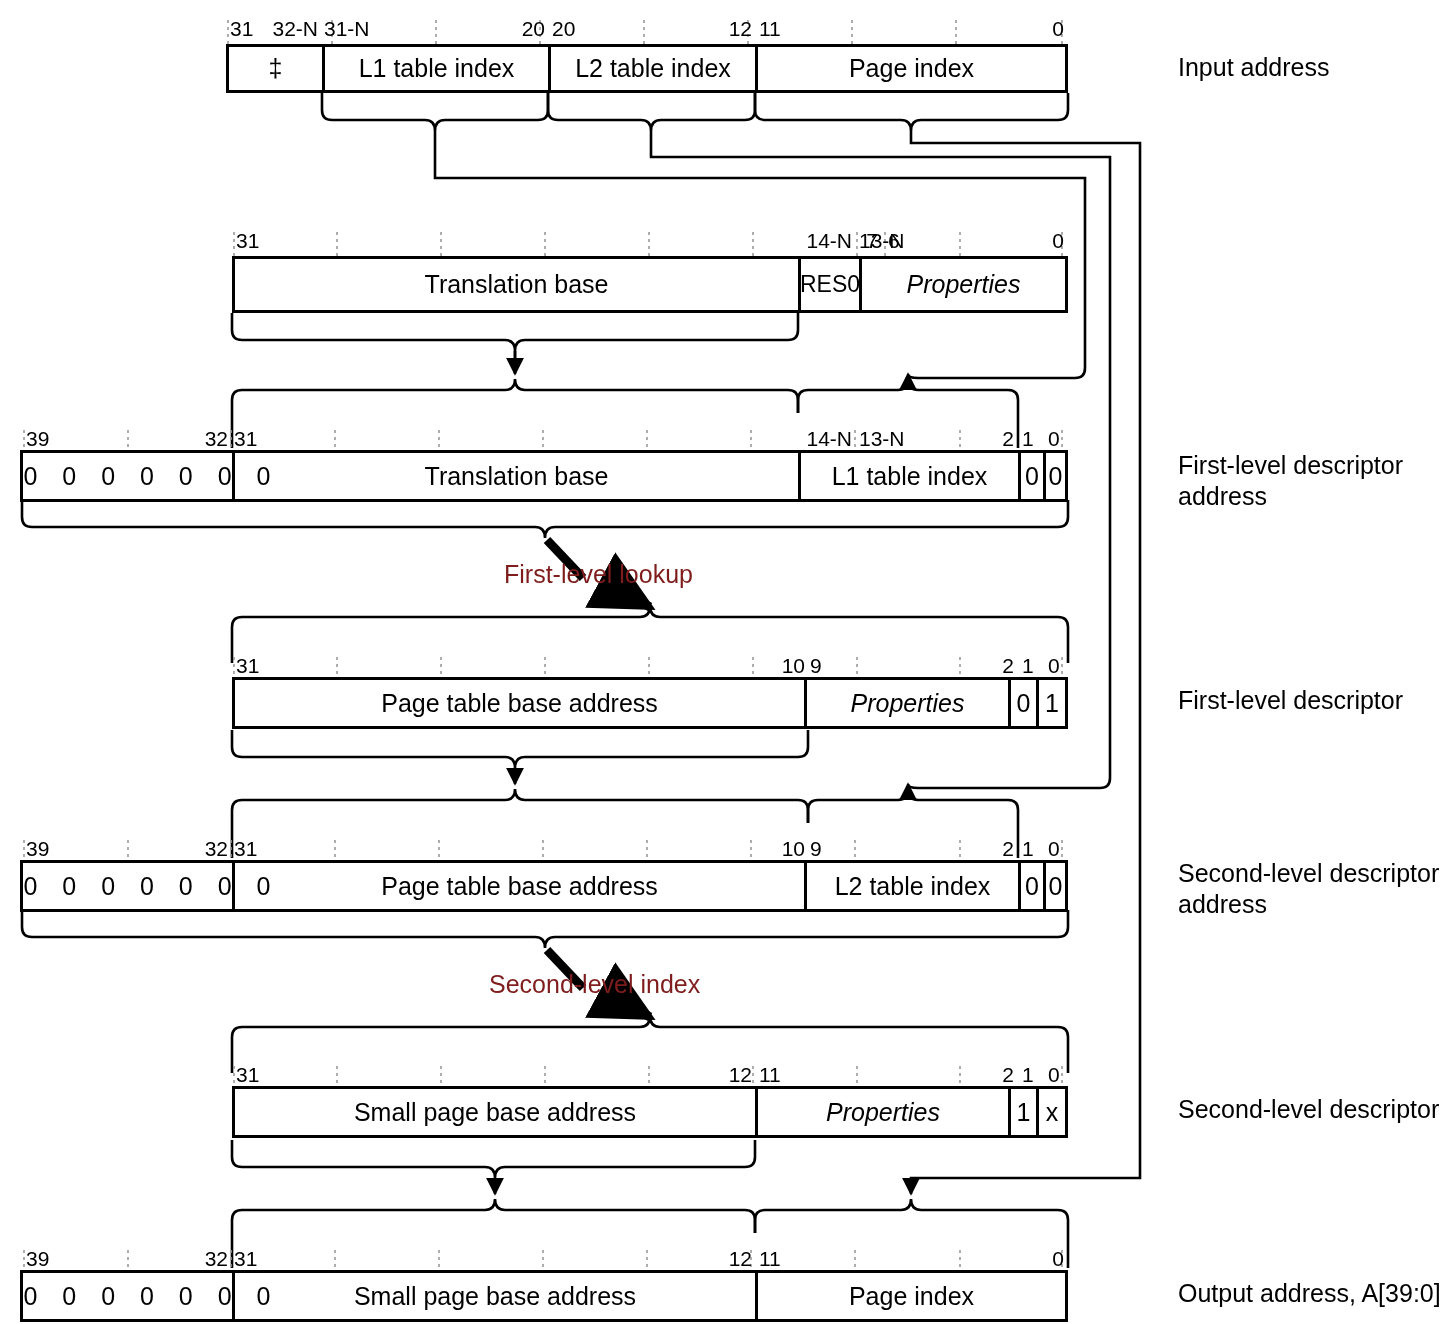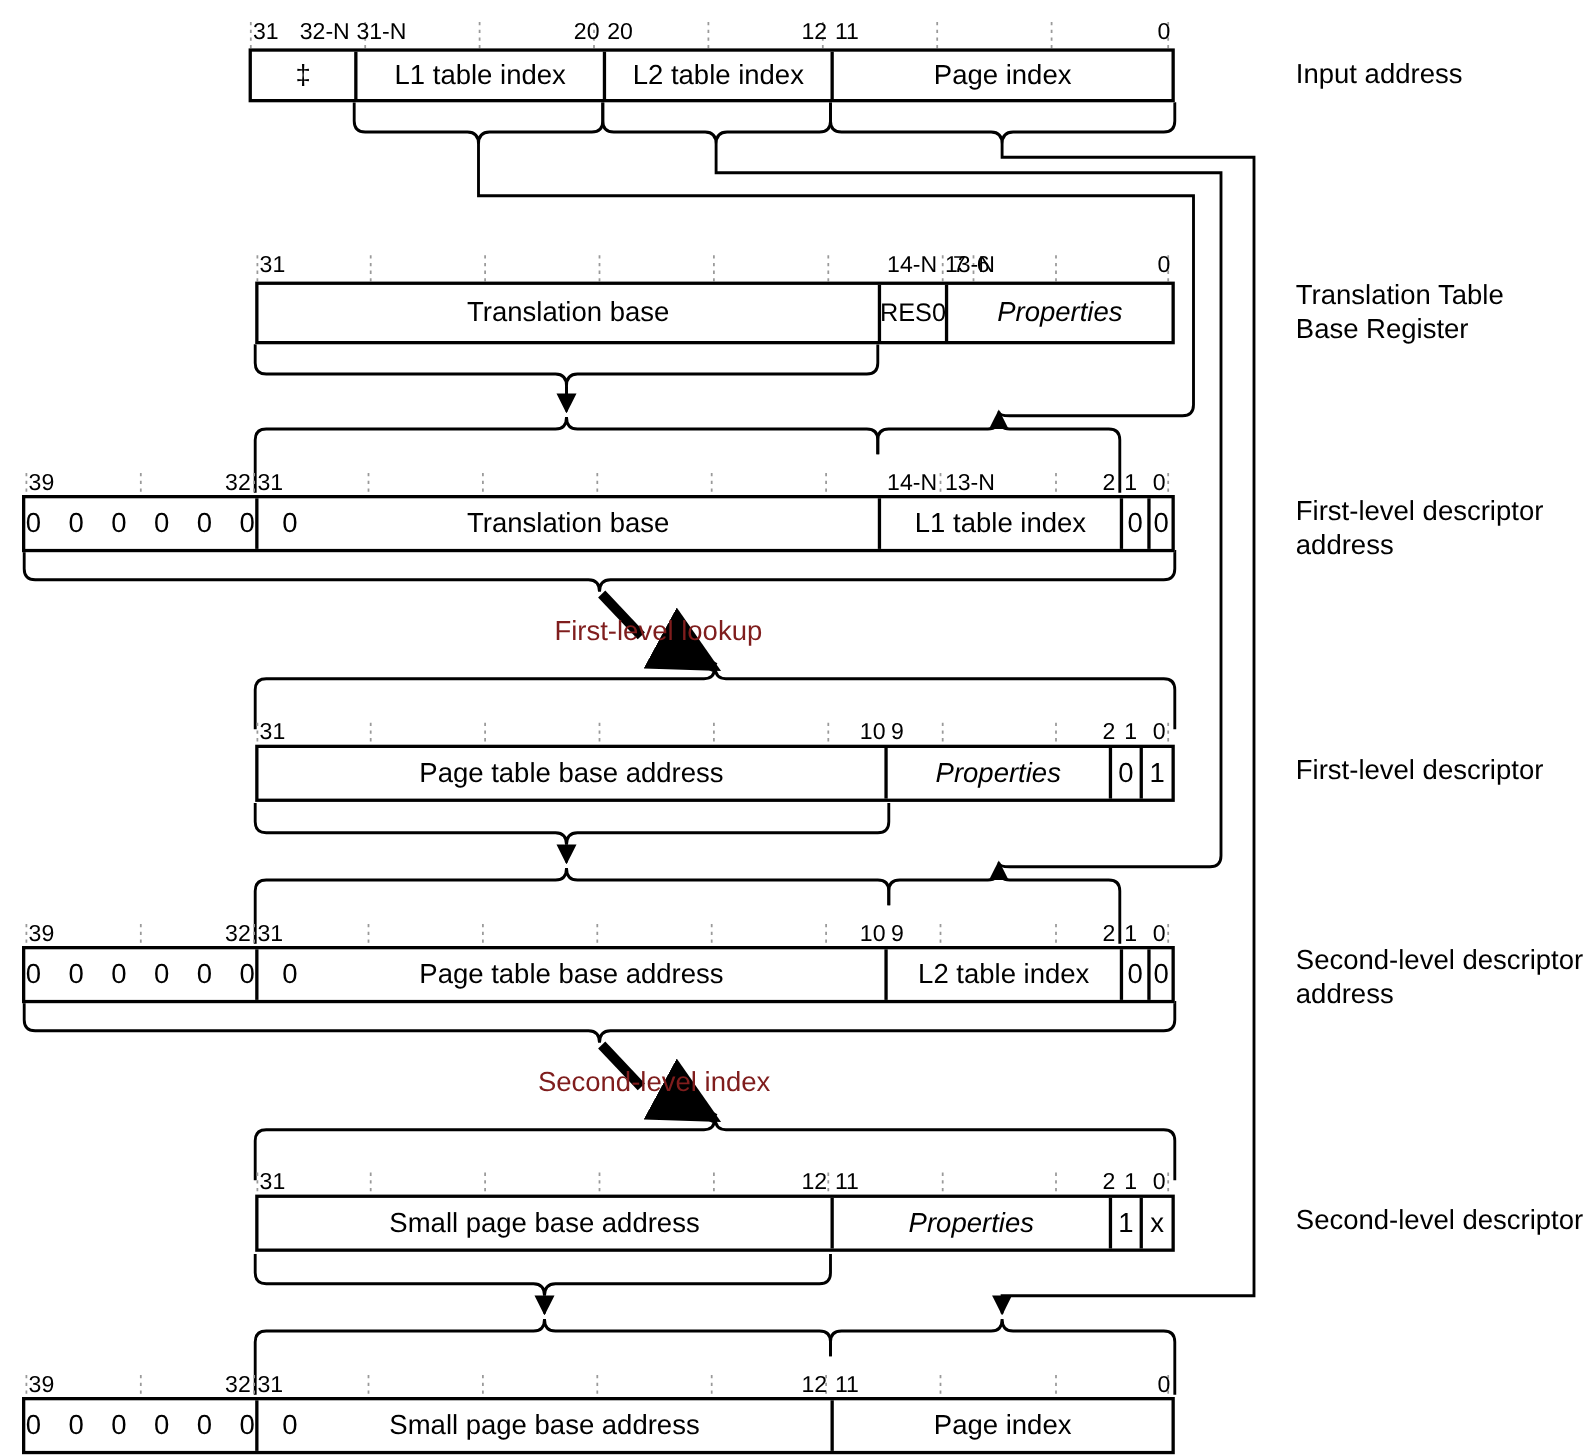--- a/index.html
+++ b/index.html
@@ -203,22 +203,20 @@
   <div class="ticklbl" style="left:859px;top:230px">13-N</div>
   <div class="ticklbl r" style="left:878px;top:230px">7</div>
   <div class="ticklbl" style="left:888px;top:230px">6</div>
   <div class="ticklbl r" style="left:1064px;top:230px">0</div>
 
   <div class="regbox" style="left:232px;top:256px;width:836px;height:57px">
     <div class="cell" style="width:566px">Translation base</div>
     <div class="cell small" style="width:61px">RES0</div>
     <div class="cell ital" style="flex:1">Properties</div>
   </div>
-  <div class="sidelabel" style="left:1178px;top:253px">Translation Table
-Base Register</div>
 
   <div class="ticklbl" style="left:26px;top:428px">39</div>
   <div class="ticklbl r" style="left:228px;top:428px">32</div>
   <div class="ticklbl" style="left:234px;top:428px">31</div>
   <div class="ticklbl r" style="left:852px;top:428px">14-N</div>
   <div class="ticklbl" style="left:859px;top:428px">13-N</div>
   <div class="ticklbl r" style="left:1014px;top:428px">2</div>
   <div class="ticklbl" style="left:1022px;top:428px">1</div>
   <div class="ticklbl" style="left:1048px;top:428px">0</div>
 
@@ -290,14 +288,15 @@
   <div class="ticklbl" style="left:234px;top:1248px">31</div>
   <div class="ticklbl r" style="left:752px;top:1248px">12</div>
   <div class="ticklbl" style="left:759px;top:1248px">11</div>
   <div class="ticklbl r" style="left:1064px;top:1248px">0</div>
 
   <div class="regbox" style="left:20px;top:1270px;width:1048px;height:52px">
     <div class="cell zeros" style="width:212px">0 0 0 0 0 0 0 0</div>
     <div class="cell" style="width:523px">Small page base address</div>
     <div class="cell" style="flex:1">Page index</div>
   </div>
+  <div class="sidelabel" style="left:1178px;top:1278px">Output address, A[39:0]</div>
 
 </div>
 
 </body></html>

